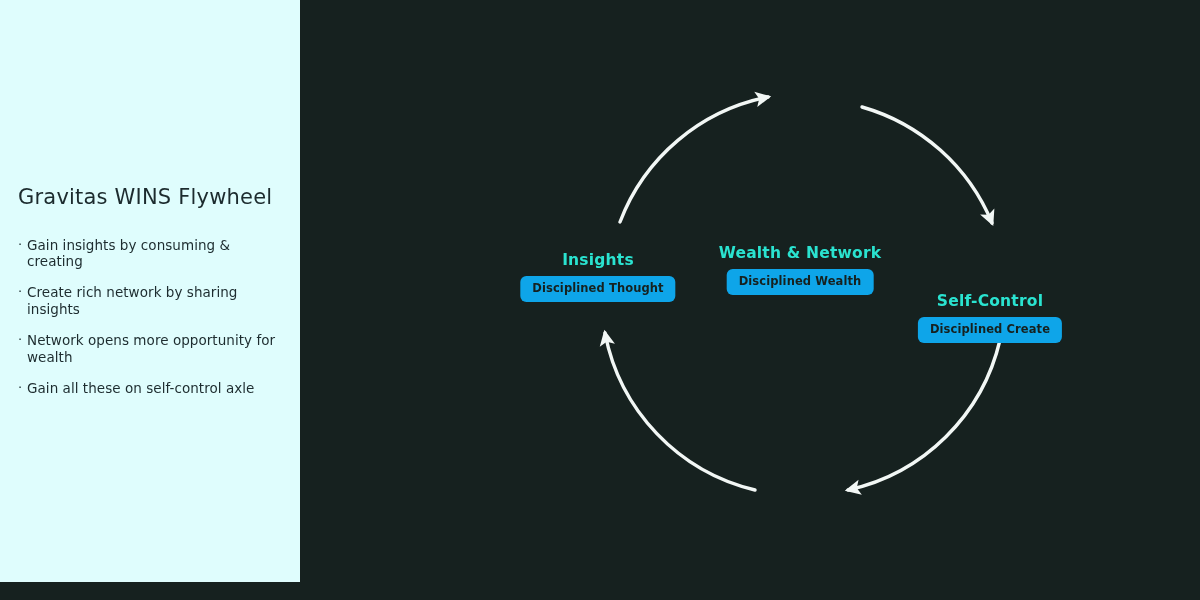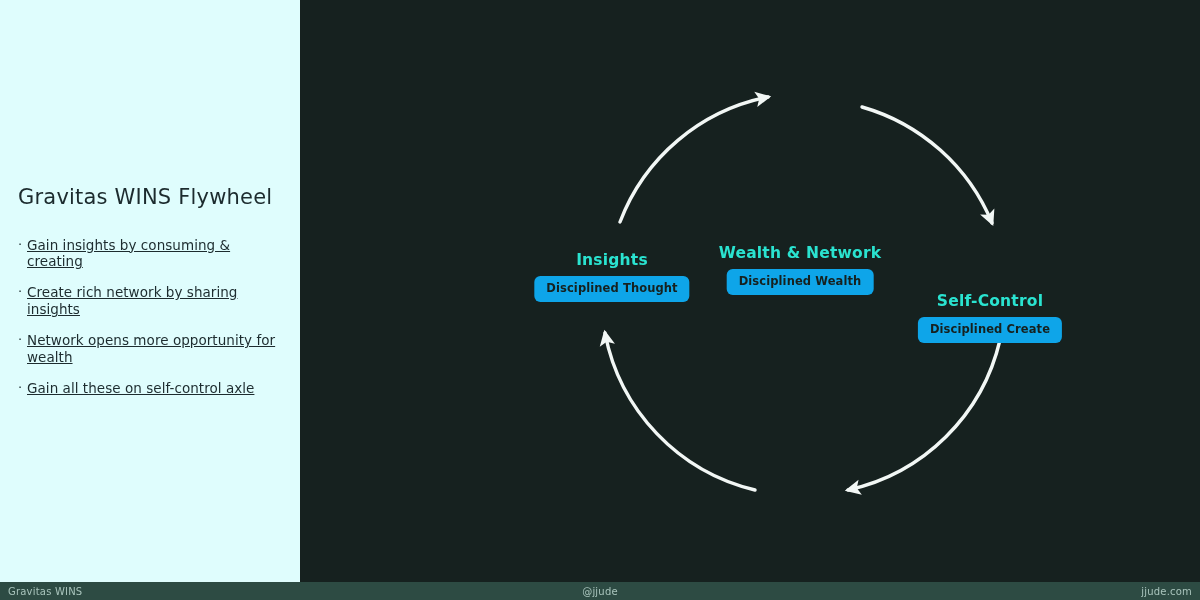--- a/index.html
+++ b/index.html
@@ -52,21 +52,21 @@
     letter-spacing: 0.05px;
   }
   .bullet-row:last-child { margin-bottom: 0; }
   .bullet-dot {
     flex: 0 0 auto;
     width: 9px;
     font-size: 13px;
     color: #1d2c2f;
     line-height: 1.25;
   }
-  .bullet-text { flex: 1 1 auto; text-decoration: underline; }
+  .bullet-text { flex: 1 1 auto; }
 
   
   #stage {
     position: absolute;
     left: 300px;
     top: 0;
     width: 900px;
     height: 582px;
   }
   #wheel-svg {
@@ -169,36 +169,31 @@
 
       <path d="M 320 222 A 200 200 0 0 1 468 97" fill="none" stroke="#f2f7f5" stroke-width="3.4" stroke-linecap="round" marker-end="url(#ah)"></path>
 
       <path d="M 562 107 A 200 200 0 0 1 692 223" fill="none" stroke="#f2f7f5" stroke-width="3.4" stroke-linecap="round" marker-end="url(#ah)"></path>
 
       <path d="M 700 340 A 200 200 0 0 1 548 490" fill="none" stroke="#f2f7f5" stroke-width="3.4" stroke-linecap="round" marker-end="url(#ah)"></path>
 
       <path d="M 455 490 A 200 200 0 0 1 305 333" fill="none" stroke="#f2f7f5" stroke-width="3.4" stroke-linecap="round" marker-end="url(#ah)"></path>
     </svg>
 
-    <div class="node" style="left:312px; top:253px;">
+    <div class="node" style="left:298px; top:253px;">
       <div class="node-title">Insights</div>
       <div class="node-pill">Disciplined Thought</div>
     </div>
 
     <div class="node" style="left:500px; top:246px;">
       <div class="node-title">Wealth &amp; Network</div>
       <div class="node-pill">Disciplined Wealth</div>
     </div>
 
     <div class="node" style="left:690px; top:268px;margin-top:26px;">
       <div class="node-title">Self-Control</div>
       <div class="node-pill">Disciplined Create</div>
     </div>
 
   </div>
 
-  <div id="footer">
-    <span id="footer-left">Gravitas WINS</span>
-    <span id="footer-center">@jjude</span>
-    <span id="footer-right">jjude.com</span>
-  </div>
 
 </div>
 
 </body></html>

